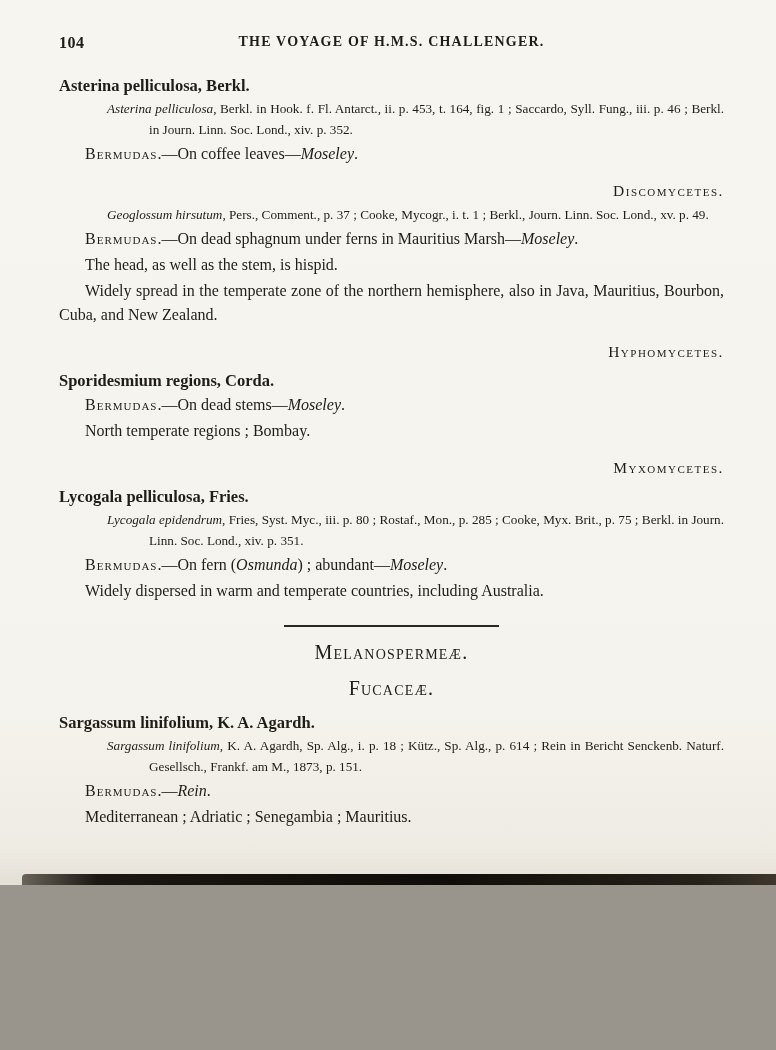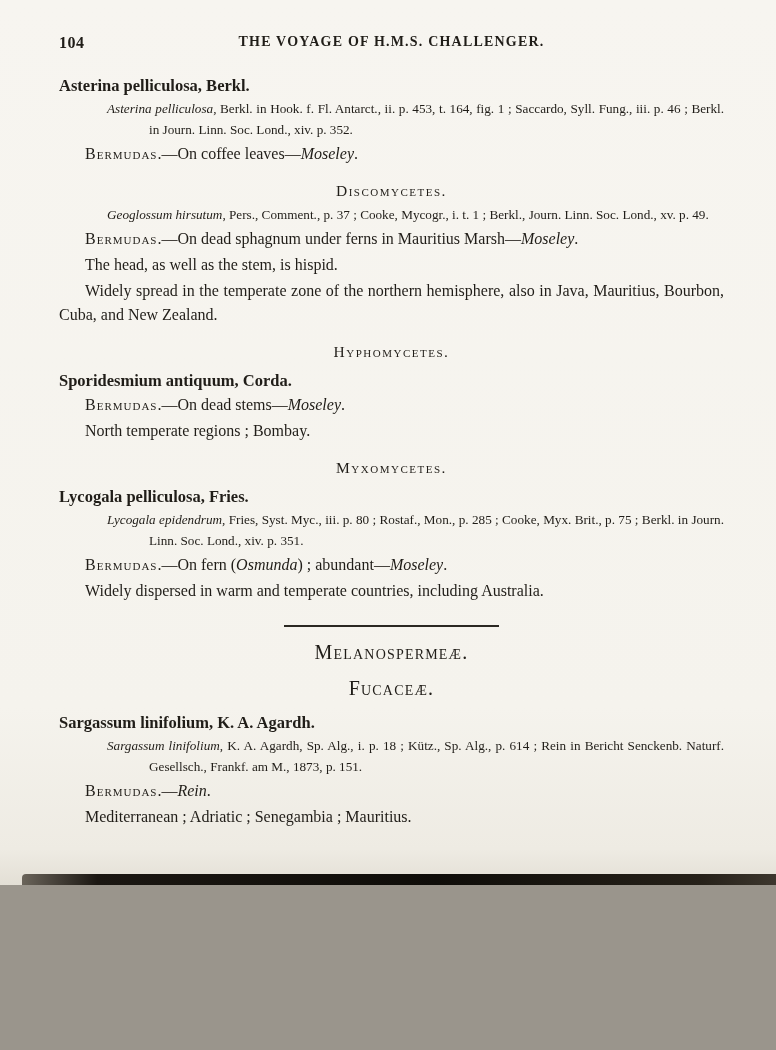--- a/index.html
+++ b/index.html
@@ -42,21 +42,21 @@
   }
 
   .para {
     font-size: 16px; line-height: 24px;
     margin: 2px 0; text-indent: 26px; text-align: justify;
   }
 
   .sc { font-variant: small-caps; letter-spacing: 1px; }
 
   .section-head {
-    text-align: center;
+    text-align: right;
     font-size: 15.5px; font-variant: small-caps; letter-spacing: 1.5px;
     line-height: 18px;
     margin: 16px 0 4px 0;
     font-weight: normal;
   }
 
   .section-divider {
     border: none; border-top: 2px solid #2b2822;
     width: 215px; margin: 22px auto 16px auto;
   }
@@ -104,21 +104,21 @@
     <div class="entry">
       <p class="citation"><i>Geoglossum hirsutum</i><span>, Pers., Comment., p. 37 ; Cooke, Mycogr., i. t. 1 ; Berkl., Journ. Linn. Soc. Lond., xv. p. 49.</span></p>
       <p class="para"><span class="sc">Bermudas</span><span>.—On dead sphagnum under ferns in Mauritius Marsh—</span><i>Moseley</i><span>.</span></p>
       <p class="para">The head, as well as the stem, is hispid.</p>
       <p class="para">Widely spread in the temperate zone of the northern hemisphere, also in Java, Mauritius, Bourbon, Cuba, and New Zealand.</p>
     </div>
 
     <h4 class="section-head">Hyphomycetes.</h4>
 
     <div class="entry">
-      <h3 class="species">Sporidesmium antiquum, Corda.</h3>
+      <h3 class="species">Sporidesmium regions, Corda.</h3>
       <p class="para"><span class="sc">Bermudas</span><span>.—On dead stems—</span><i>Moseley</i><span>.</span></p>
       <p class="para">North temperate regions ; Bombay.</p>
     </div>
 
     <h4 class="section-head">Myxomycetes.</h4>
 
     <div class="entry">
       <h3 class="species">Lycogala pelliculosa, Fries.</h3>
       <p class="citation"><i>Lycogala epidendrum</i><span>, Fries, Syst. Myc., iii. p. 80 ; Rostaf., Mon., p. 285 ; Cooke, Myx. Brit., p. 75 ; Berkl. in Journ. Linn. Soc. Lond., xiv. p. 351.</span></p>
       <p class="para"><span class="sc">Bermudas</span><span>.—On fern (</span><i>Osmunda</i><span>) ; abundant—</span><i>Moseley</i><span>.</span></p>

